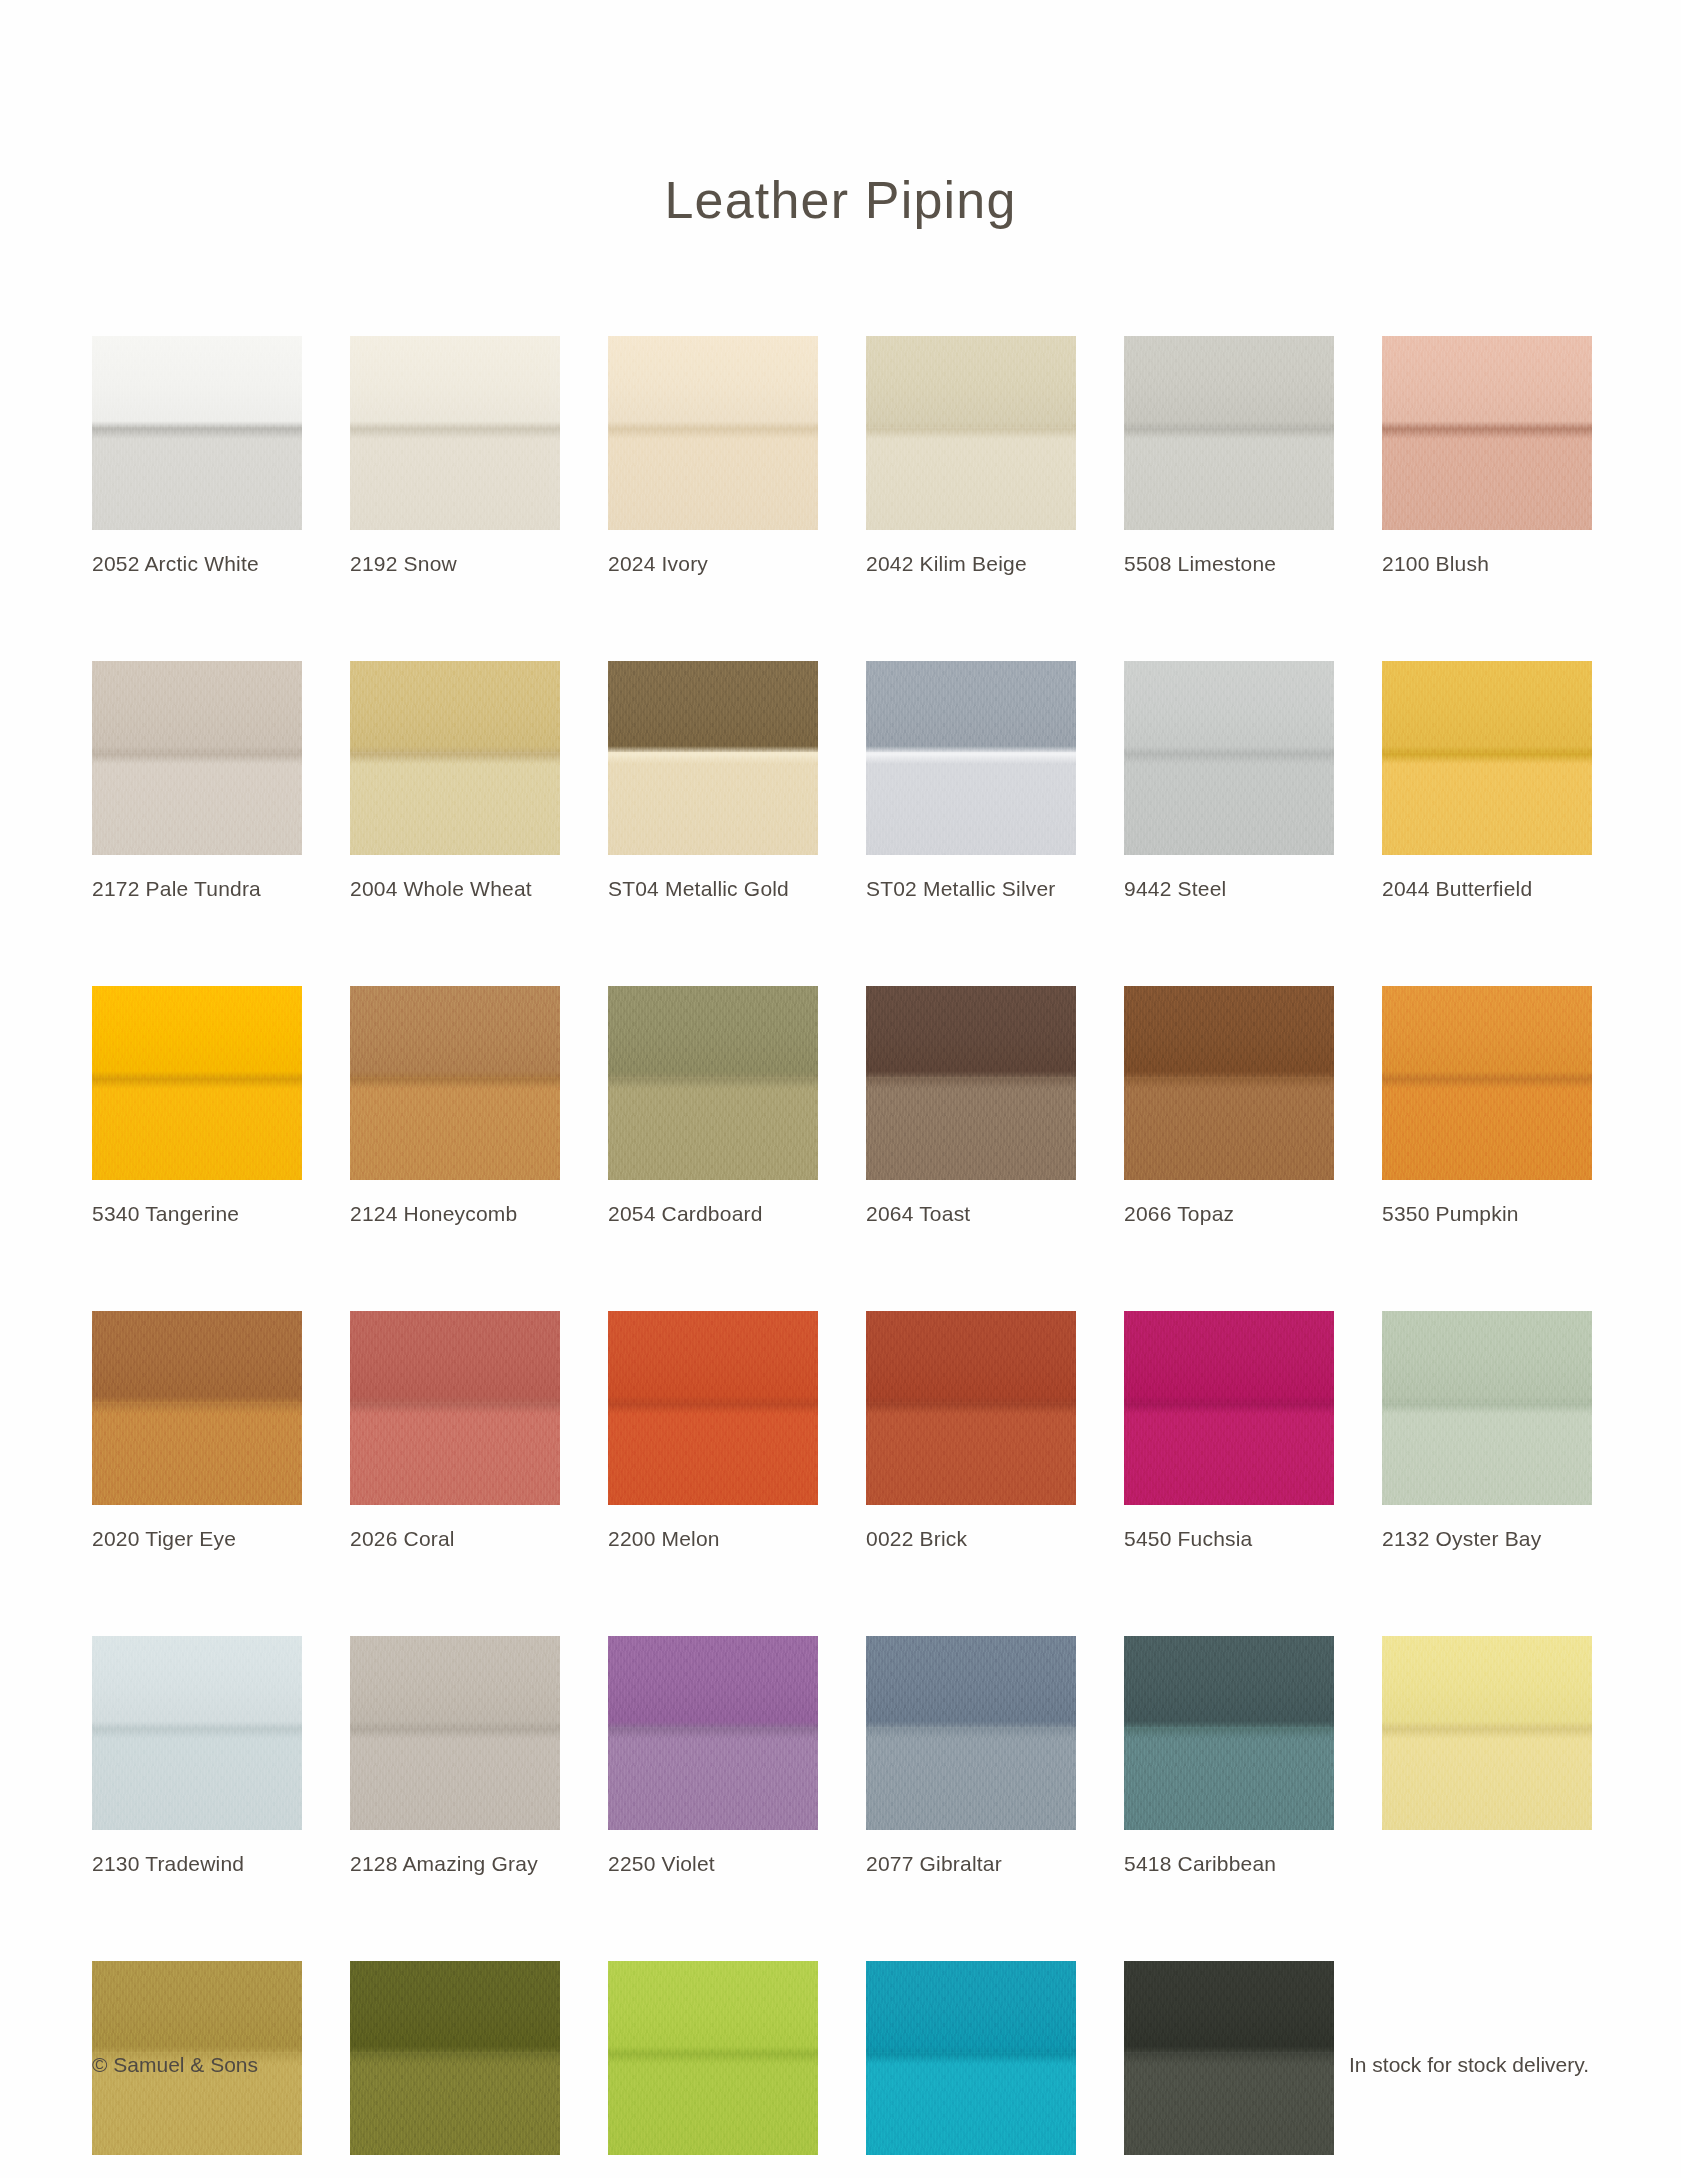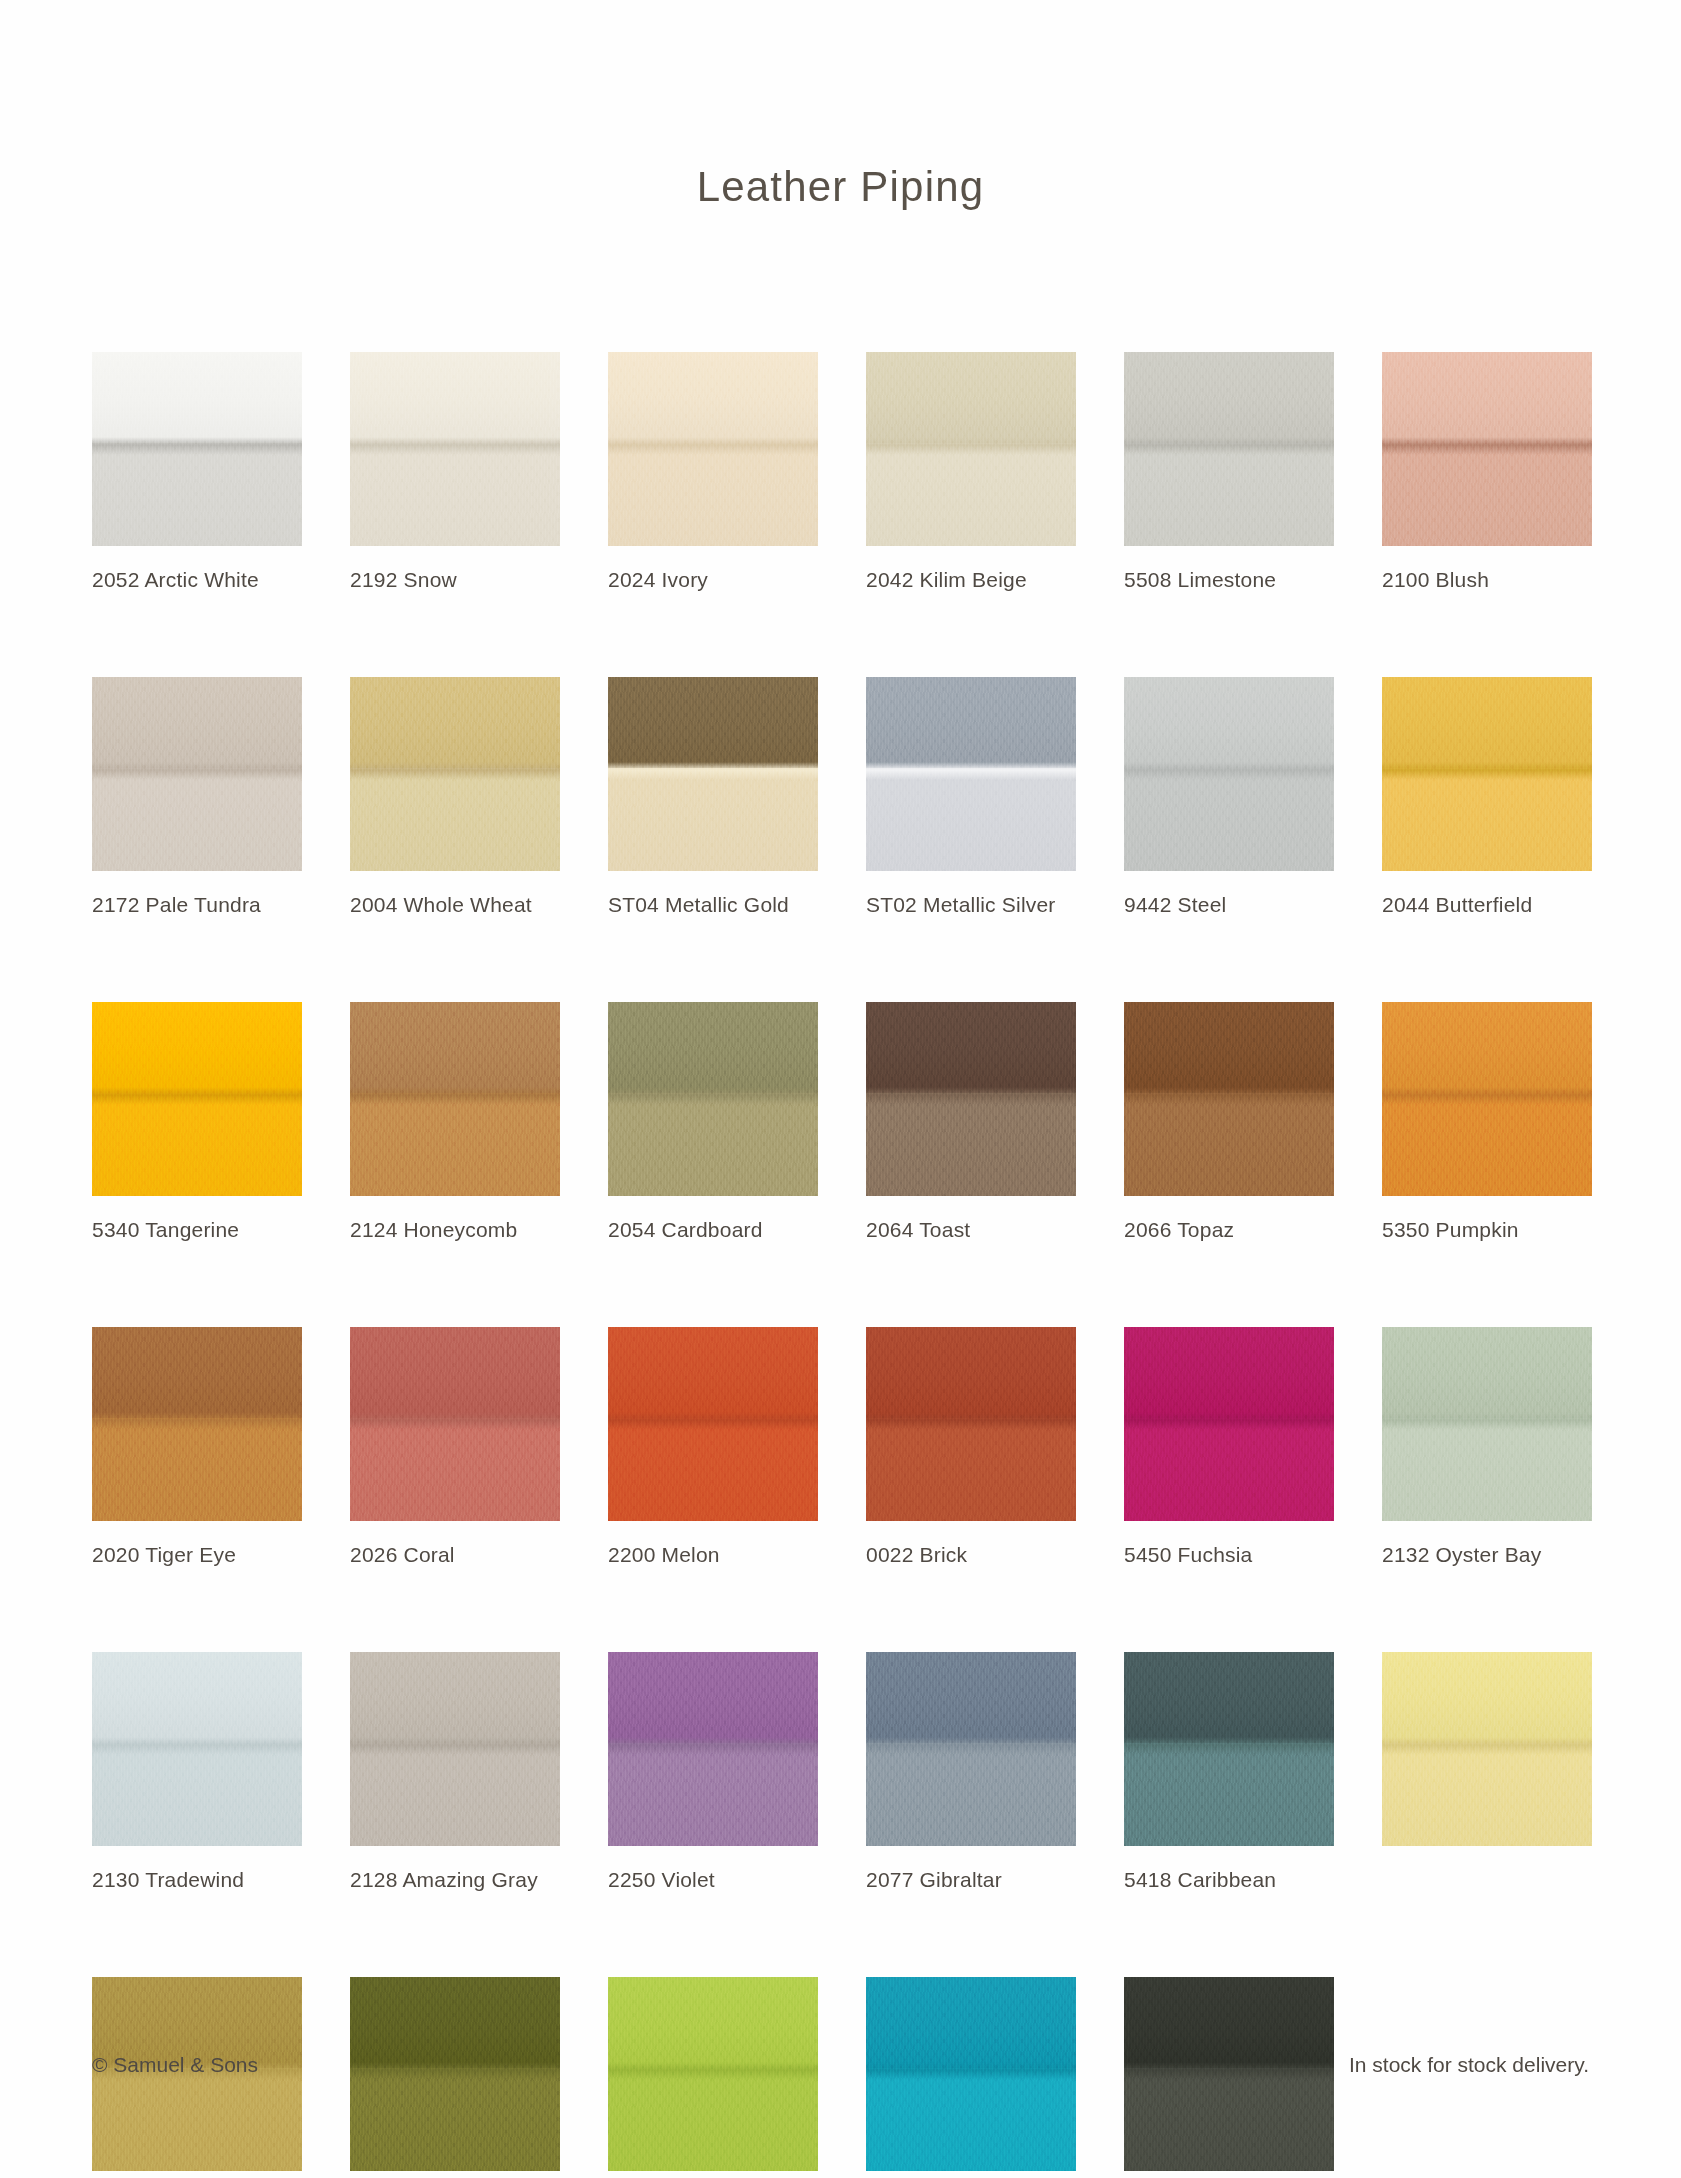--- a/index.html
+++ b/index.html
@@ -22,31 +22,31 @@
     background: #fefefe;
   }
 
   
   .page-title {
     position: absolute;
     top: 135px;
     left: 0;
     width: 1681px;
     text-align: center;
-    font-size: 42px;
+    font-size: 52px;
     font-weight: 400;
     letter-spacing: 1.2px;
     color: #595249;
     font-family: "Liberation Sans", sans-serif;
   }
 
   
   .swatch-grid {
     position: absolute;
-    top: 352px;
+    top: 336px;
     left: 92px;
     width: 1497px;
     display: grid;
     grid-template-columns: repeat(6, 210px);
     grid-column-gap: 48px;
     grid-row-gap: 85px;
   }
 
   .swatch-cell {
     width: 210px;

